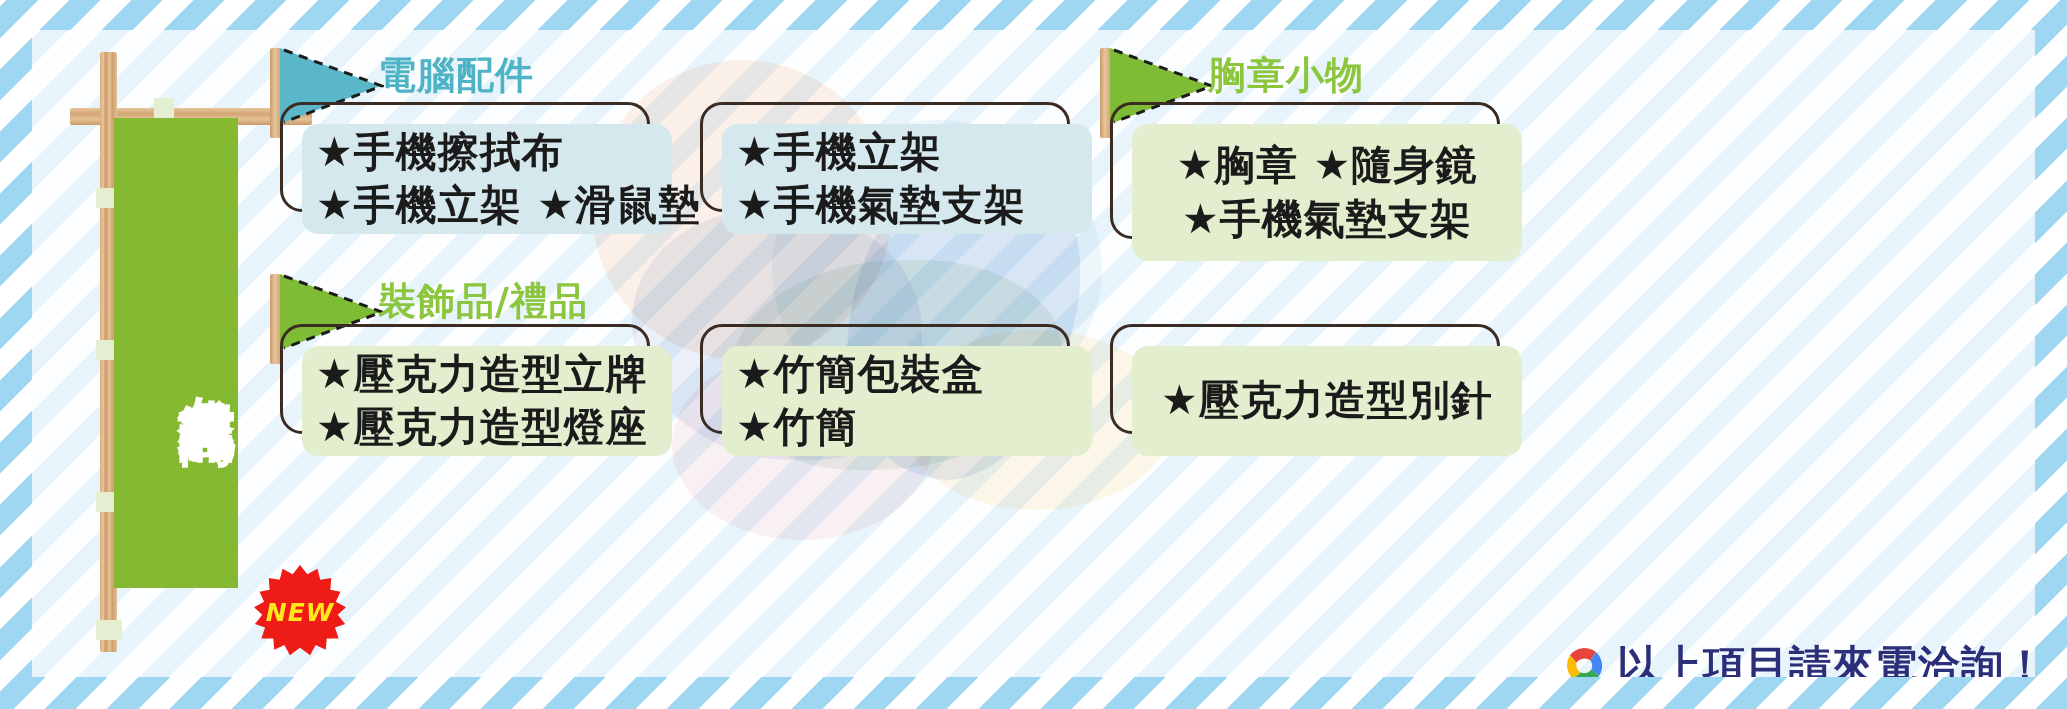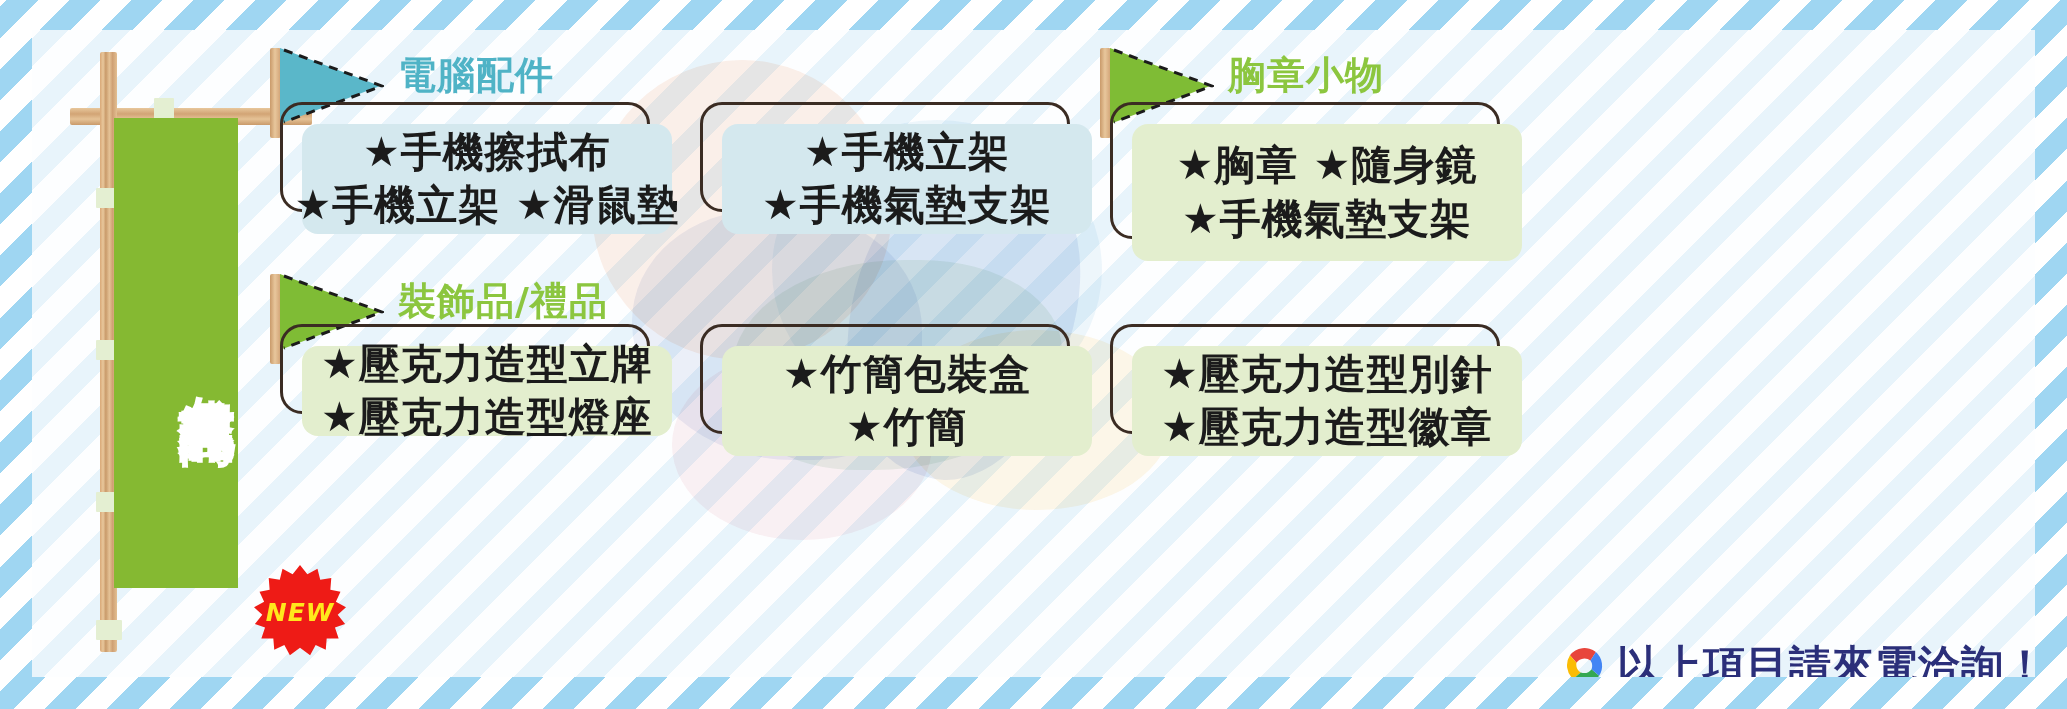--- a/index.html
+++ b/index.html
@@ -88,21 +88,21 @@
   .section{ position:absolute; }
 
   .flagwrap{ position:absolute; left:0; top:0; width:320px; height:86px; }
   .flag-pole{
     position:absolute; left:0; top:4px; width:11px; height:90px;
     background:linear-gradient(90deg,#c99a6a,#e8c79c 45%,#d0a073);
     border-radius:2px;
   }
   .flag-tri{ position:absolute; left:10px; top:4px; width:100px; height:72px; }
   .flag-title{
-    position:absolute; left:128px; top:6px;
+    position:absolute; left:108px; top:6px;
     font-size:38px; font-weight:700; white-space:nowrap; letter-spacing:1px;
   }
 
   
   .box{ position:absolute; }
   .box .outline{
     position:absolute; left:0; top:0; right:22px; bottom:22px;
     border:3px solid #3b2c23; border-radius:22px; background:transparent;
   }
   .box .outline::after{  
@@ -116,21 +116,21 @@
   .box .lines{
     position:absolute; left:22px; top:22px; right:0; bottom:0;
     display:flex; flex-direction:column; justify-content:center;
     padding:0 14px; z-index:4;
   }
   .box .lines .line{
     font-size:41px; font-weight:700; color:#1b1b1b; line-height:1.30;
     white-space:nowrap; letter-spacing:1px;
   }
   .box.center .lines{ align-items:center; }
-  .box.left   .lines{ align-items:center; }
+  .box.left   .lines{ align-items:flex-start; }
 
   
   #contact{
     position:absolute; left:1525px; top:608px; width:480px; height:70px;
   }
   #contact .row{ display:flex; align-items:center; gap:6px; }
   #contact .logo{ width:54px; height:54px; position:relative; flex:0 0 auto; }
   #contact .txt{
     font-size:42px; font-weight:700; color:#2b2f7a; letter-spacing:1px;
     white-space:nowrap;
@@ -199,21 +199,21 @@
           <div class="flagwrap" style="left: 238px; top: 240px;">
             <div class="flag-pole"></div>
             <div class="flag-tri">
               <svg viewBox="0 0 104 76" width="104" height="76" style="position:absolute;left:0;top:0">
                 <polygon points="0,0 100,38 0,76" fill="#7fbc35"></polygon>
                 <polyline points="4,2 102,38 4,74" fill="none" stroke="#1b1b1b" stroke-width="3" stroke-dasharray="9 7"></polyline>
               </svg>
             </div>
             <div class="flag-title" style="color: rgb(140, 198, 63);">裝飾品/禮品</div>
           </div>
-          <div class="box left" style="left: 248px; top: 294px; width: 392px; height: 112px; border-radius: 17px;">
+          <div class="box left" style="left: 248px; top: 294px; width: 392px; height: 132px; border-radius: 17px;">
             <div class="outline"></div>
             <div class="fill" style="background: rgb(227, 238, 206);"></div>
             <div class="lines">
               <div class="line">★壓克力造型立牌</div>
               <div class="line">★壓克力造型燈座</div>
             </div>
           </div>
           <div class="box left" style="left: 668px; top: 294px; width: 392px; height: 132px;">
             <div class="outline"></div>
             <div class="fill" style="background: rgb(227, 238, 206);"></div>
@@ -240,21 +240,20 @@
             <div class="lines">
               <div class="line">★胸章 ★隨身鏡</div>
               <div class="line">★手機氣墊支架</div>
             </div>
           </div>
           <div class="box center" style="left: 1078px; top: 294px; width: 412px; height: 132px;">
             <div class="outline"></div>
             <div class="fill" style="background: rgb(227, 238, 206);"></div>
             <div class="lines">
               <div class="line">★壓克力造型別針</div>
-              <div class="line">★壓克力造型徽章</div>
             </div>
           </div>
         </div>
       </div>
 
     <div id="contact">
       <div class="row">
         <div class="logo">
           <svg viewBox="0 0 100 100" width="54" height="54" aria-hidden="true">
             <path d="M50 12 A38 38 0 0 0 12 50 A38 38 0 0 1 50 12 Z" fill="none"></path>

